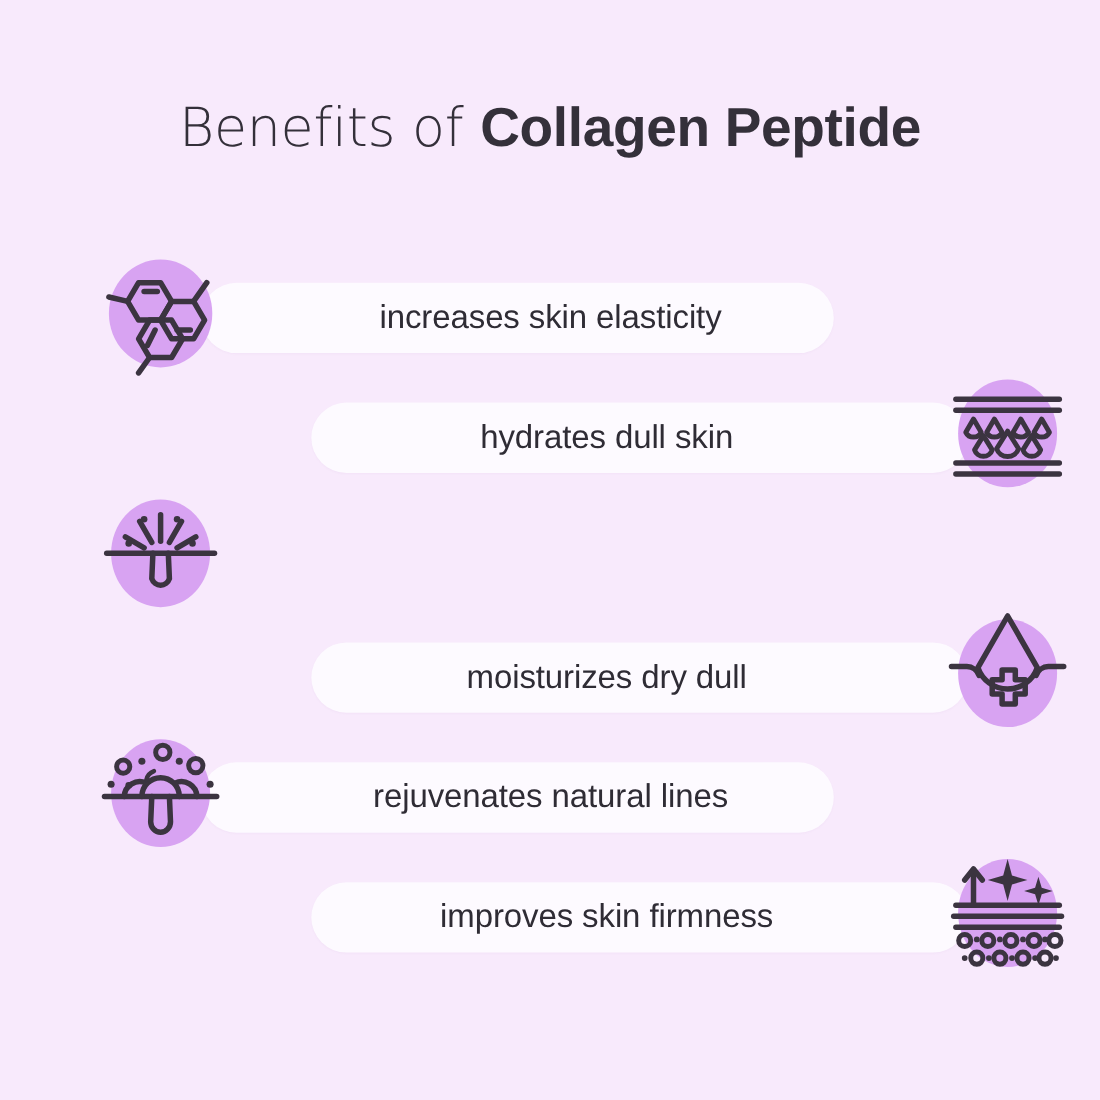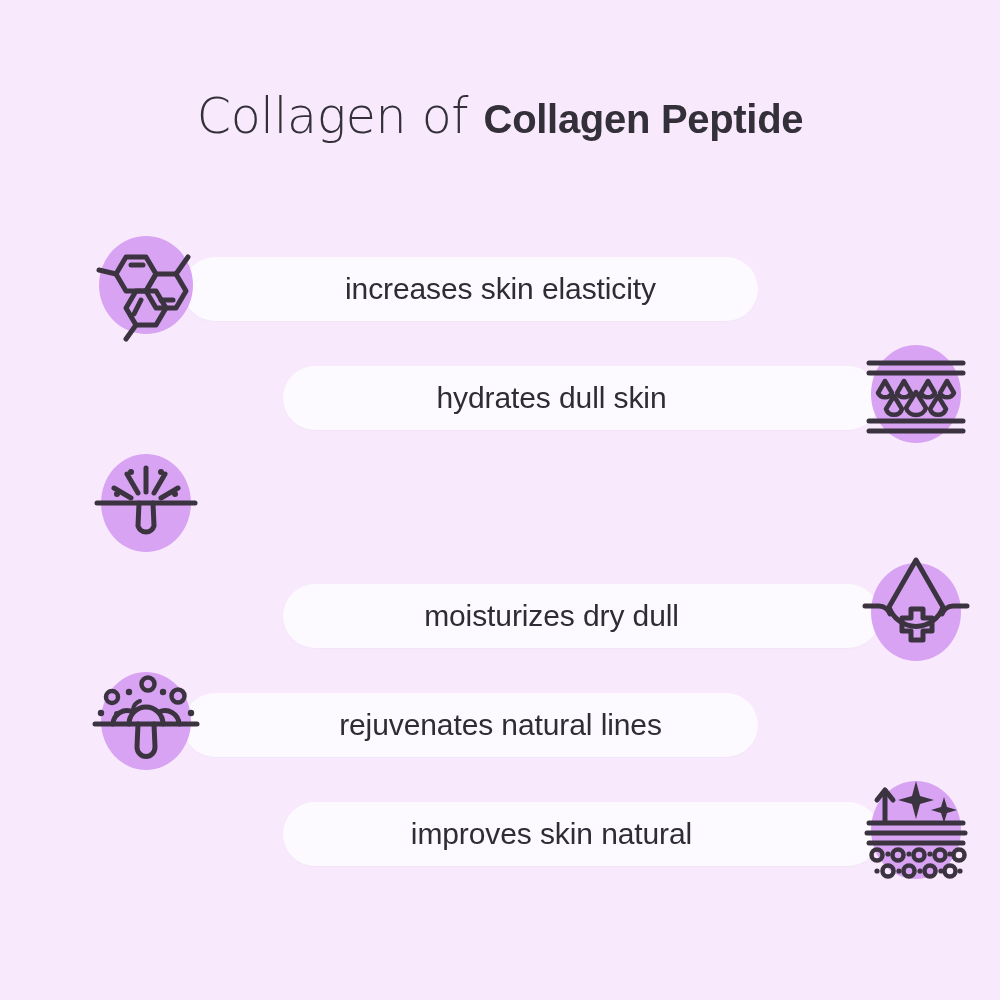--- a/index.html
+++ b/index.html
@@ -35,21 +35,21 @@
     white-space: nowrap;
   }
   .title .light {
     font-weight: 300;
     font-family: "DejaVu Sans", sans-serif;
     font-size: 49px;
   }
   .title .bold {
     font-weight: 700;
     font-family: "Liberation Sans", sans-serif;
-    font-size: 40px;
+    font-size: 50px;
   }
 
   
   .rows {
     position: absolute;
     top: 232px;
     left: 0;
     width: 1000px;
     margin-left: 28px;
   }
@@ -100,21 +100,21 @@
   .row.right .icon-wrap { right: 62px; }
 
   .icon-wrap svg { display: block; overflow: visible; }
 </style>
 </head>
 <body>
 
 <div class="poster">
 
   <div class="title">
-    <span class="light">Collagen of</span><span class="light">&nbsp;</span><span class="bold">Collagen Peptide</span>
+    <span class="light">Benefits of</span><span class="light">&nbsp;</span><span class="bold">Collagen Peptide</span>
   </div>
 
   <div class="rows">
 
     <div class="row left">
       <div class="pill">
         <span class="pill-text">increases skin elasticity</span>
       </div>
       <div class="icon-wrap">
         <svg width="106" height="106" viewBox="0 0 106 106">
@@ -226,21 +226,21 @@
             <circle cx="8" cy="45" r="3.2"></circle>
             <circle cx="98" cy="45" r="3.2"></circle>
             <circle cx="24" cy="46" r="3"></circle>
           </g>
         </svg>
       </div>
     </div>
 
     <div class="row right">
       <div class="pill">
-        <span class="pill-text">improves skin natural</span>
+        <span class="pill-text">improves skin firmness</span>
       </div>
       <div class="icon-wrap">
         <svg width="106" height="106" viewBox="0 0 106 106">
           <ellipse cx="53" cy="53" rx="45" ry="49" fill="#d8a3f2"></ellipse>
           <g stroke="#3b3440" stroke-width="5" stroke-linecap="round" stroke-linejoin="round" fill="none">
             <line x1="22" y1="44" x2="22" y2="14"></line>
             <polyline points="14,23 22,13 30,23"></polyline>
             <line x1="6" y1="46" x2="100" y2="46"></line>
             <line x1="4" y1="56" x2="102" y2="56"></line>
             <line x1="6" y1="66" x2="100" y2="66"></line>

